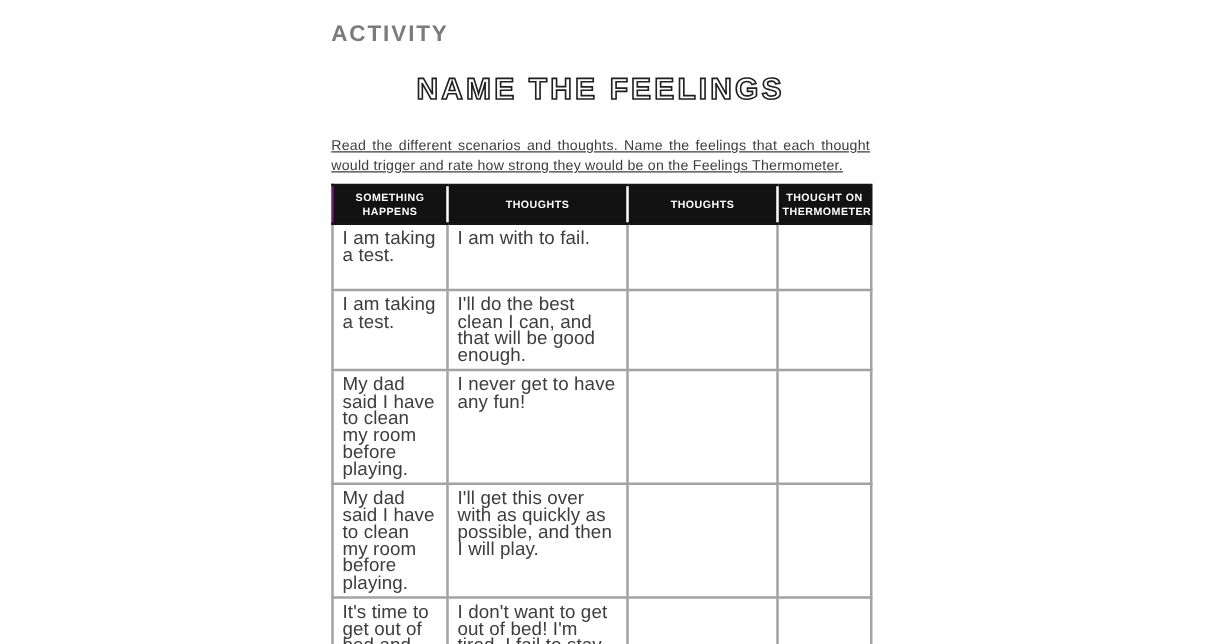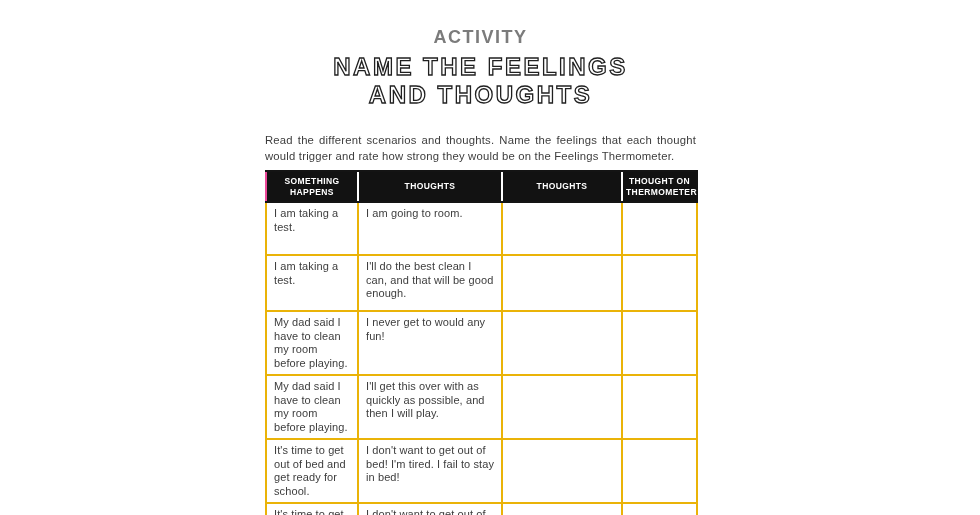--- a/index.html
+++ b/index.html
@@ -11,46 +11,46 @@
     overflow: hidden;
     font-family: "Liberation Sans", sans-serif;
   }
   .sheet {
     position: absolute;
     left: 265px;
     top: 0;
     width: 431px;
   }
   .kicker {
-    margin-top: 26px;
-    text-align: center;
+    margin-top: 16px;
     font-size: 18px;
     font-weight: 700;
     letter-spacing: 1.5px;
     color: #7b7b7b;
     line-height: 22px;
   }
   .title {
-    margin-top: 5px;
+    margin-top: 20px;
     text-align: center;
     font-size: 24px;
     font-weight: 700;
     letter-spacing: 2.5px;
     line-height: 28px;
     color: #ffffff;
     -webkit-text-stroke: 1.3px #202020;
     text-stroke: 1.3px #202020;
   }
   .intro {
     margin-top: 23px;
     font-size: 11.3px;
     line-height: 16px;
     color: #3d3d3d;
     text-align: justify;
     letter-spacing: 0.2px;
+    text-decoration: underline;
   }
   table.scenarios {
     margin-top: 6px;
     width: 431px;
     border-collapse: collapse;
     table-layout: fixed;
     border: 2px solid #141414;
   }
   table.scenarios th {
     background: #121212;
@@ -61,26 +61,26 @@
     text-align: center;
     vertical-align: middle;
     height: 25px;
     padding: 2px 3px;
     border-left: 2px solid #ffffff;
     border-top: 2px solid #141414;
     border-bottom: 2px solid #141414;
     line-height: 11px;
   }
   table.scenarios th:first-child {
-    border-left: 2px solid #ec4899;
+    border-left: 2px solid #701a75;
   }
   table.scenarios td {
-    border: 2px solid #eab308;
+    border: 2px solid #a3a3a3;
     vertical-align: top;
-    font-size: 11px;
+    font-size: 15px;
     line-height: 13.5px;
     color: #3d3d3d;
     padding: 4px 7px;
     letter-spacing: 0.1px;
   }
   tr.r1 td { height: 43px; }
   tr.r2 td { height: 46px; }
   tr.r3 td { height: 49px; }
   tr.r4 td { height: 48px; }
   tr.r5 td { height: 47px; }
@@ -88,21 +88,20 @@
 </style>
 </head>
 <body>
 
 <div class="sheet">
 
   <div class="kicker">ACTIVITY</div>
 
   <div class="title">
     <div>NAME THE FEELINGS</div>
-    <div>AND THOUGHTS</div>
   </div>
 
   <div class="intro">Read the different scenarios and thoughts. Name the feelings that each thought would trigger and rate how strong they would be on the Feelings Thermometer.</div>
 
   <table class="scenarios">
     <colgroup>
       <col style="width:92px">
       <col style="width:144px">
       <col style="width:120px">
       <col style="width:75px">
@@ -111,33 +110,33 @@
       <tr>
         <th>SOMETHING HAPPENS</th>
         <th>THOUGHTS</th>
         <th>THOUGHTS</th>
         <th>THOUGHT ON THERMOMETER</th>
       </tr>
     </thead>
     <tbody>
       <tr class="r1">
         <td>I am taking a test.</td>
-        <td>I am going to room.</td>
+        <td>I am with to fail.</td>
         <td></td>
         <td></td>
       </tr>
       <tr class="r2">
         <td>I am taking a test.</td>
         <td>I'll do the best clean I can, and that will be good enough.</td>
         <td></td>
         <td></td>
       </tr>
       <tr class="r3">
         <td>My dad said I have to clean my room before playing.</td>
-        <td>I never get to would any fun!</td>
+        <td>I never get to have any fun!</td>
         <td></td>
         <td></td>
       </tr>
       <tr class="r4">
         <td>My dad said I have to clean my room before playing.</td>
         <td>I'll get this over with as quickly as possible, and then I will play.</td>
         <td></td>
         <td></td>
       </tr>
       <tr class="r5">

